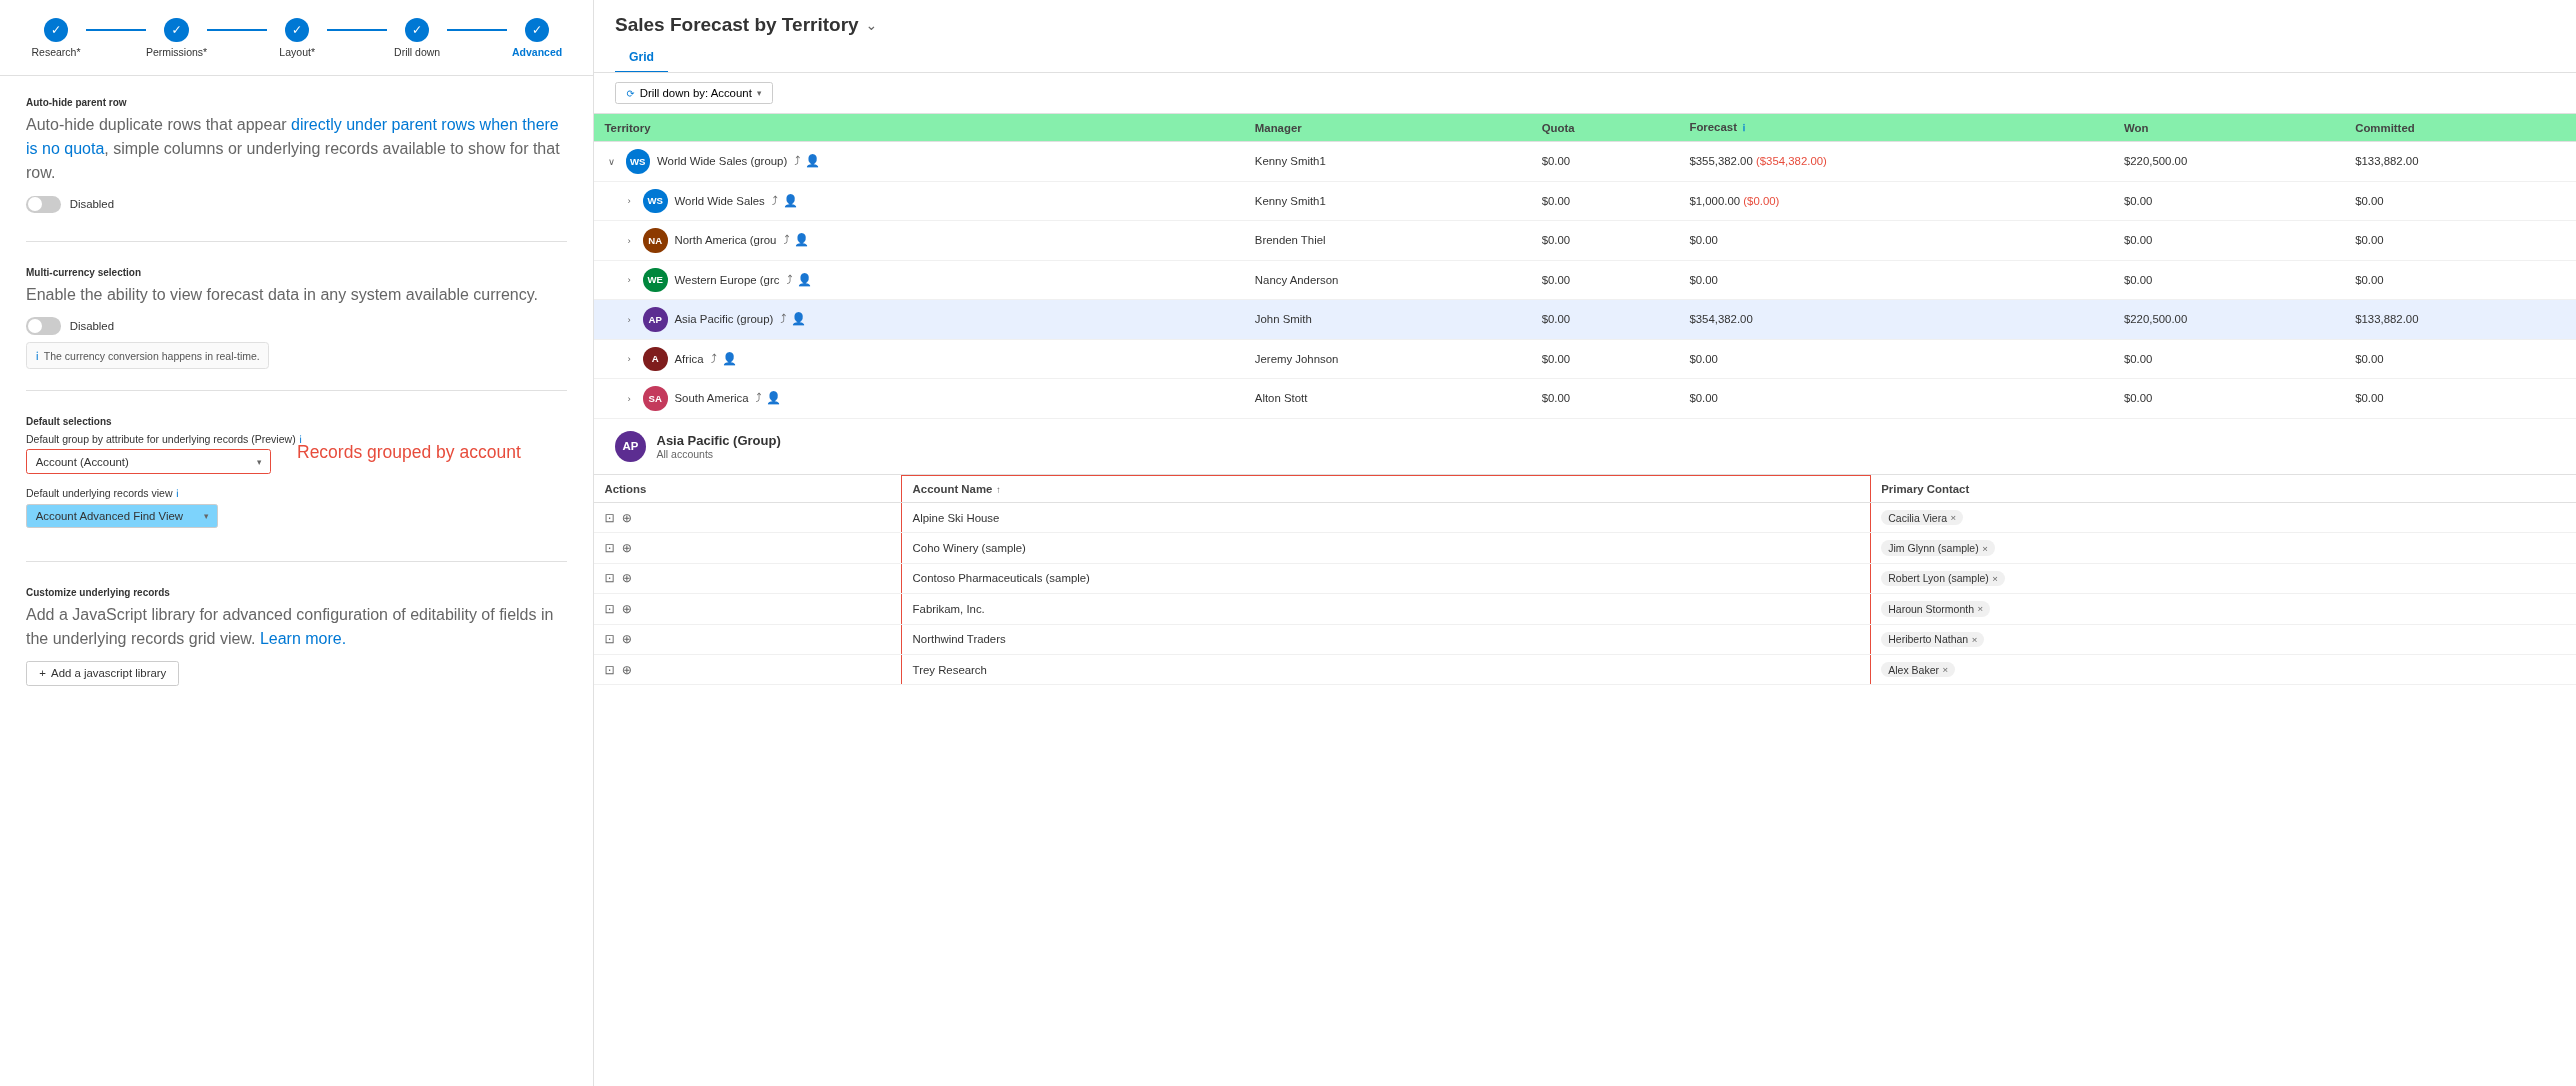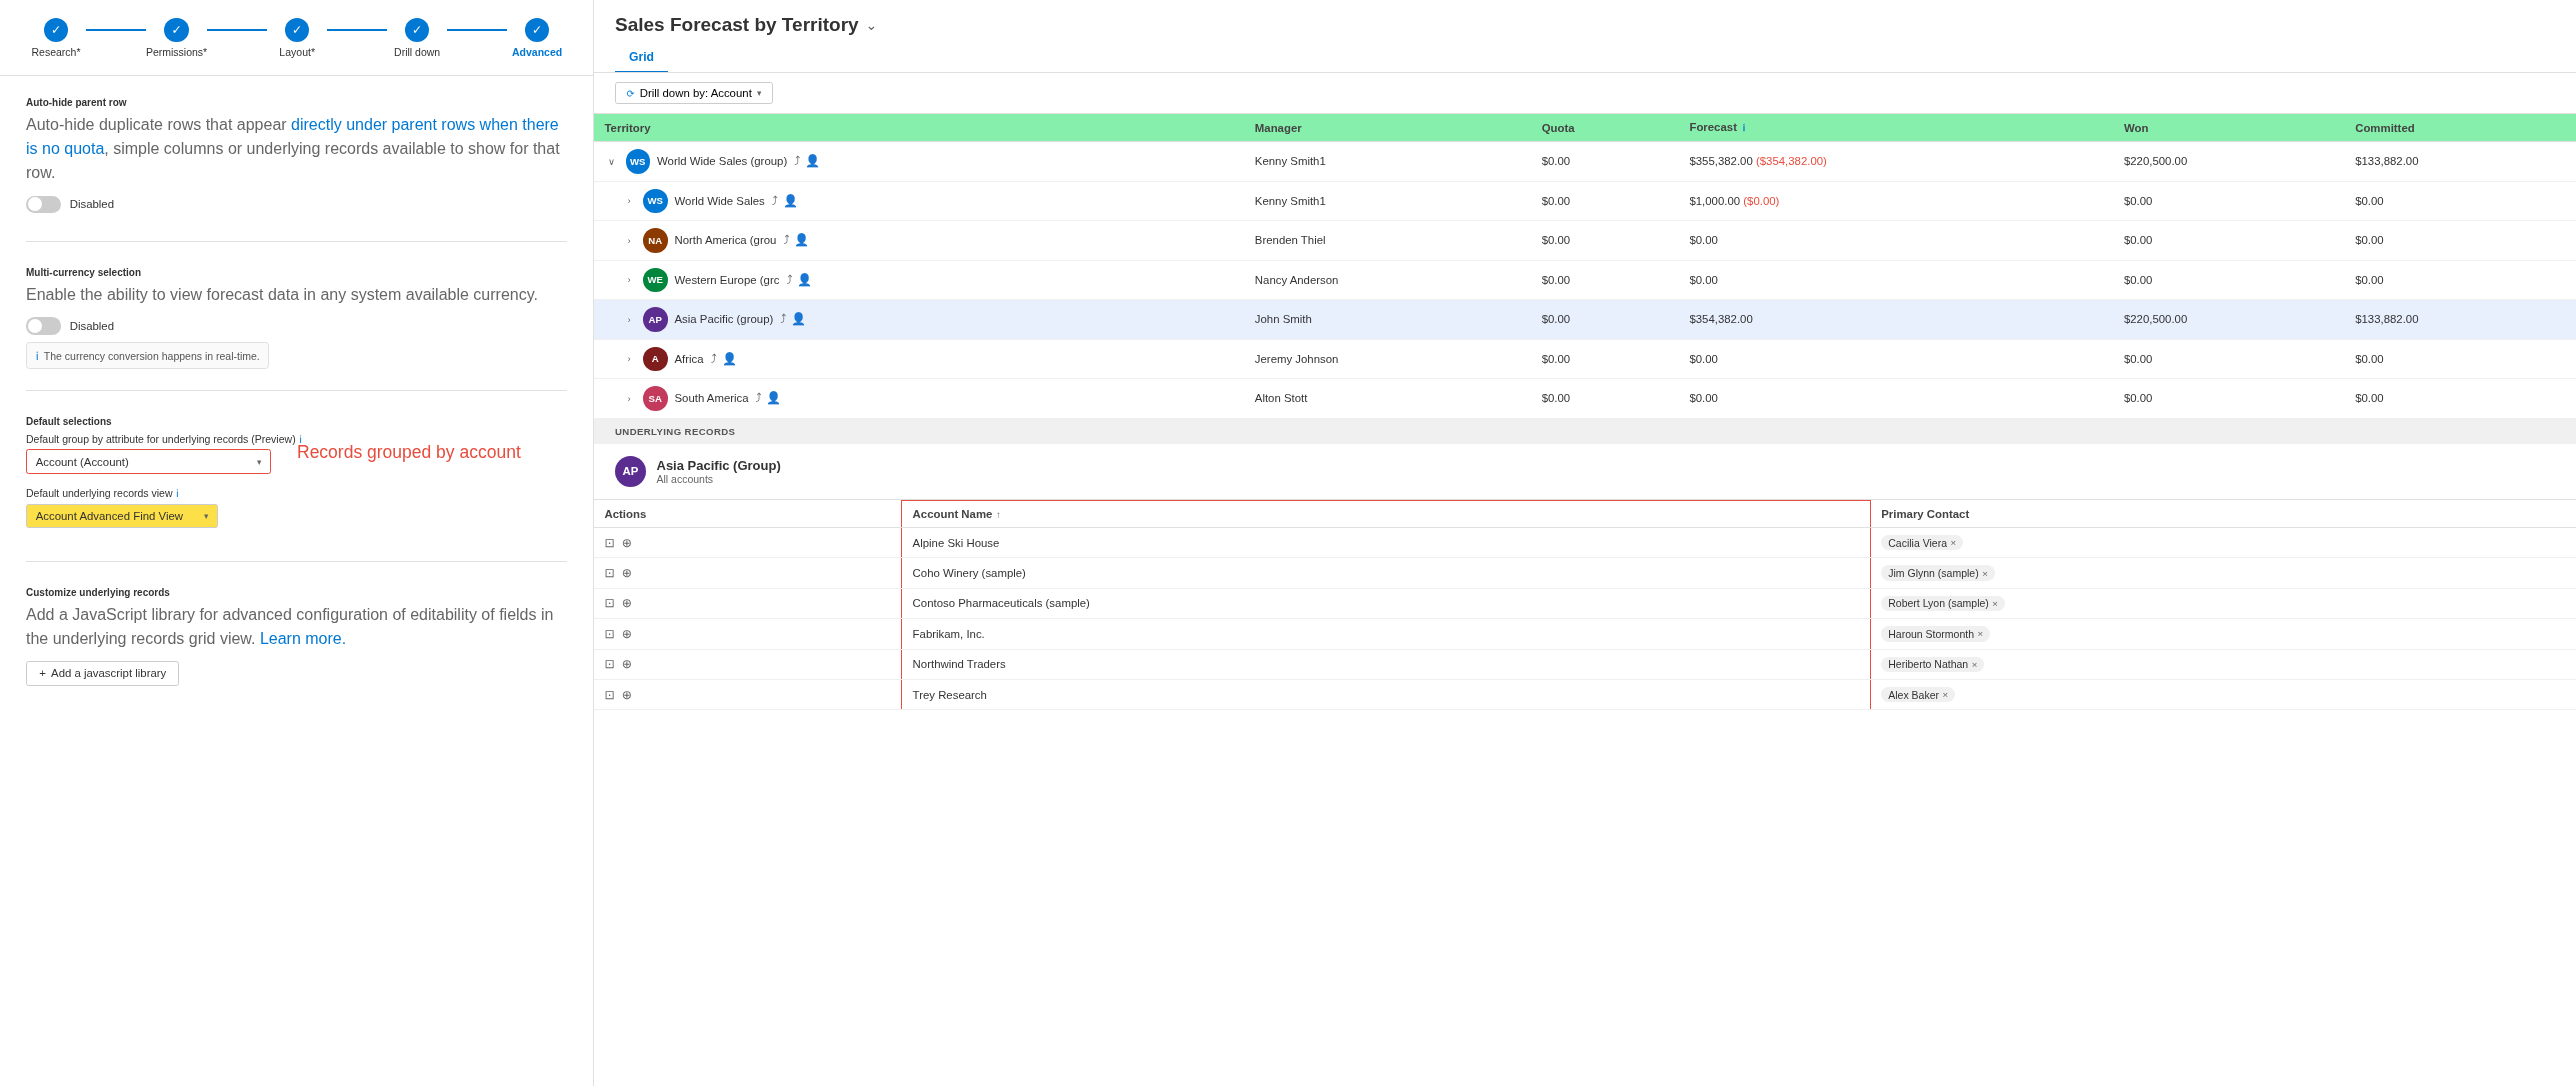--- a/index.html
+++ b/index.html
@@ -153,21 +153,21 @@
     .select-box2 {
       border: 0.9px solid #ccc;
       border-radius: 2.6px;
       padding: 5.2px 8.7px;
       font-size: 11.4px;
       width: 192px;
       display: flex;
       align-items: center;
       justify-content: space-between;
       cursor: pointer;
-      background: #fde047;
+      background: #7dd3fc;
       margin-bottom: 12.2px;
     }
     .chevron { font-size: 8.7px; color: #666; }
 
     .add-btn {
       display: flex;
       align-items: center;
       gap: 5.2px;
       padding: 5.2px 12.2px;
       border: 0.9px solid #ccc;
@@ -671,21 +671,20 @@
     </td>
     <td>Alton Stott</td>
     <td>$0.00</td>
     <td><span>$0.00</span></td>
     <td>$0.00</td>
     <td>$0.00</td>
   </tr>
         </tbody>
     </table>
 
-    <div class="underlying-header">UNDERLYING RECORDS</div>
 
     <div class="underlying-info">
       <div class="underlying-avatar" style="background:#5c2d91;">AP</div>
       <div>
         <div class="underlying-name">Asia Pacific (Group)</div>
         <div class="underlying-sub">All accounts</div>
       </div>
     </div>
 
     <table class="underlying-table">

